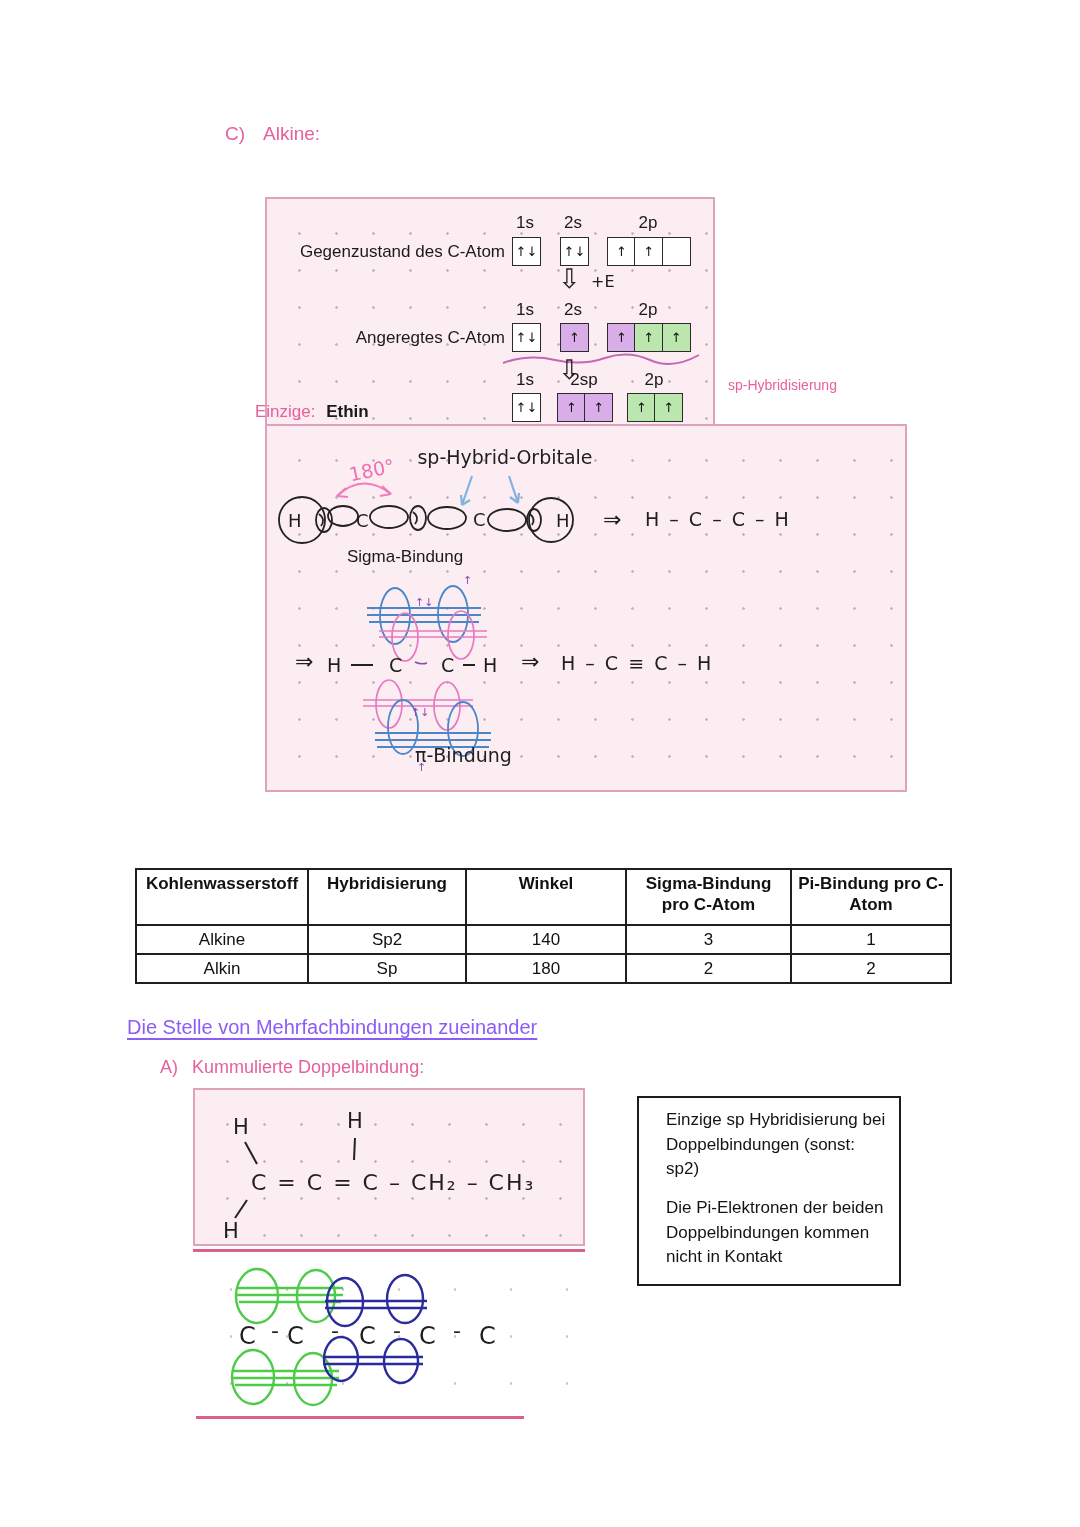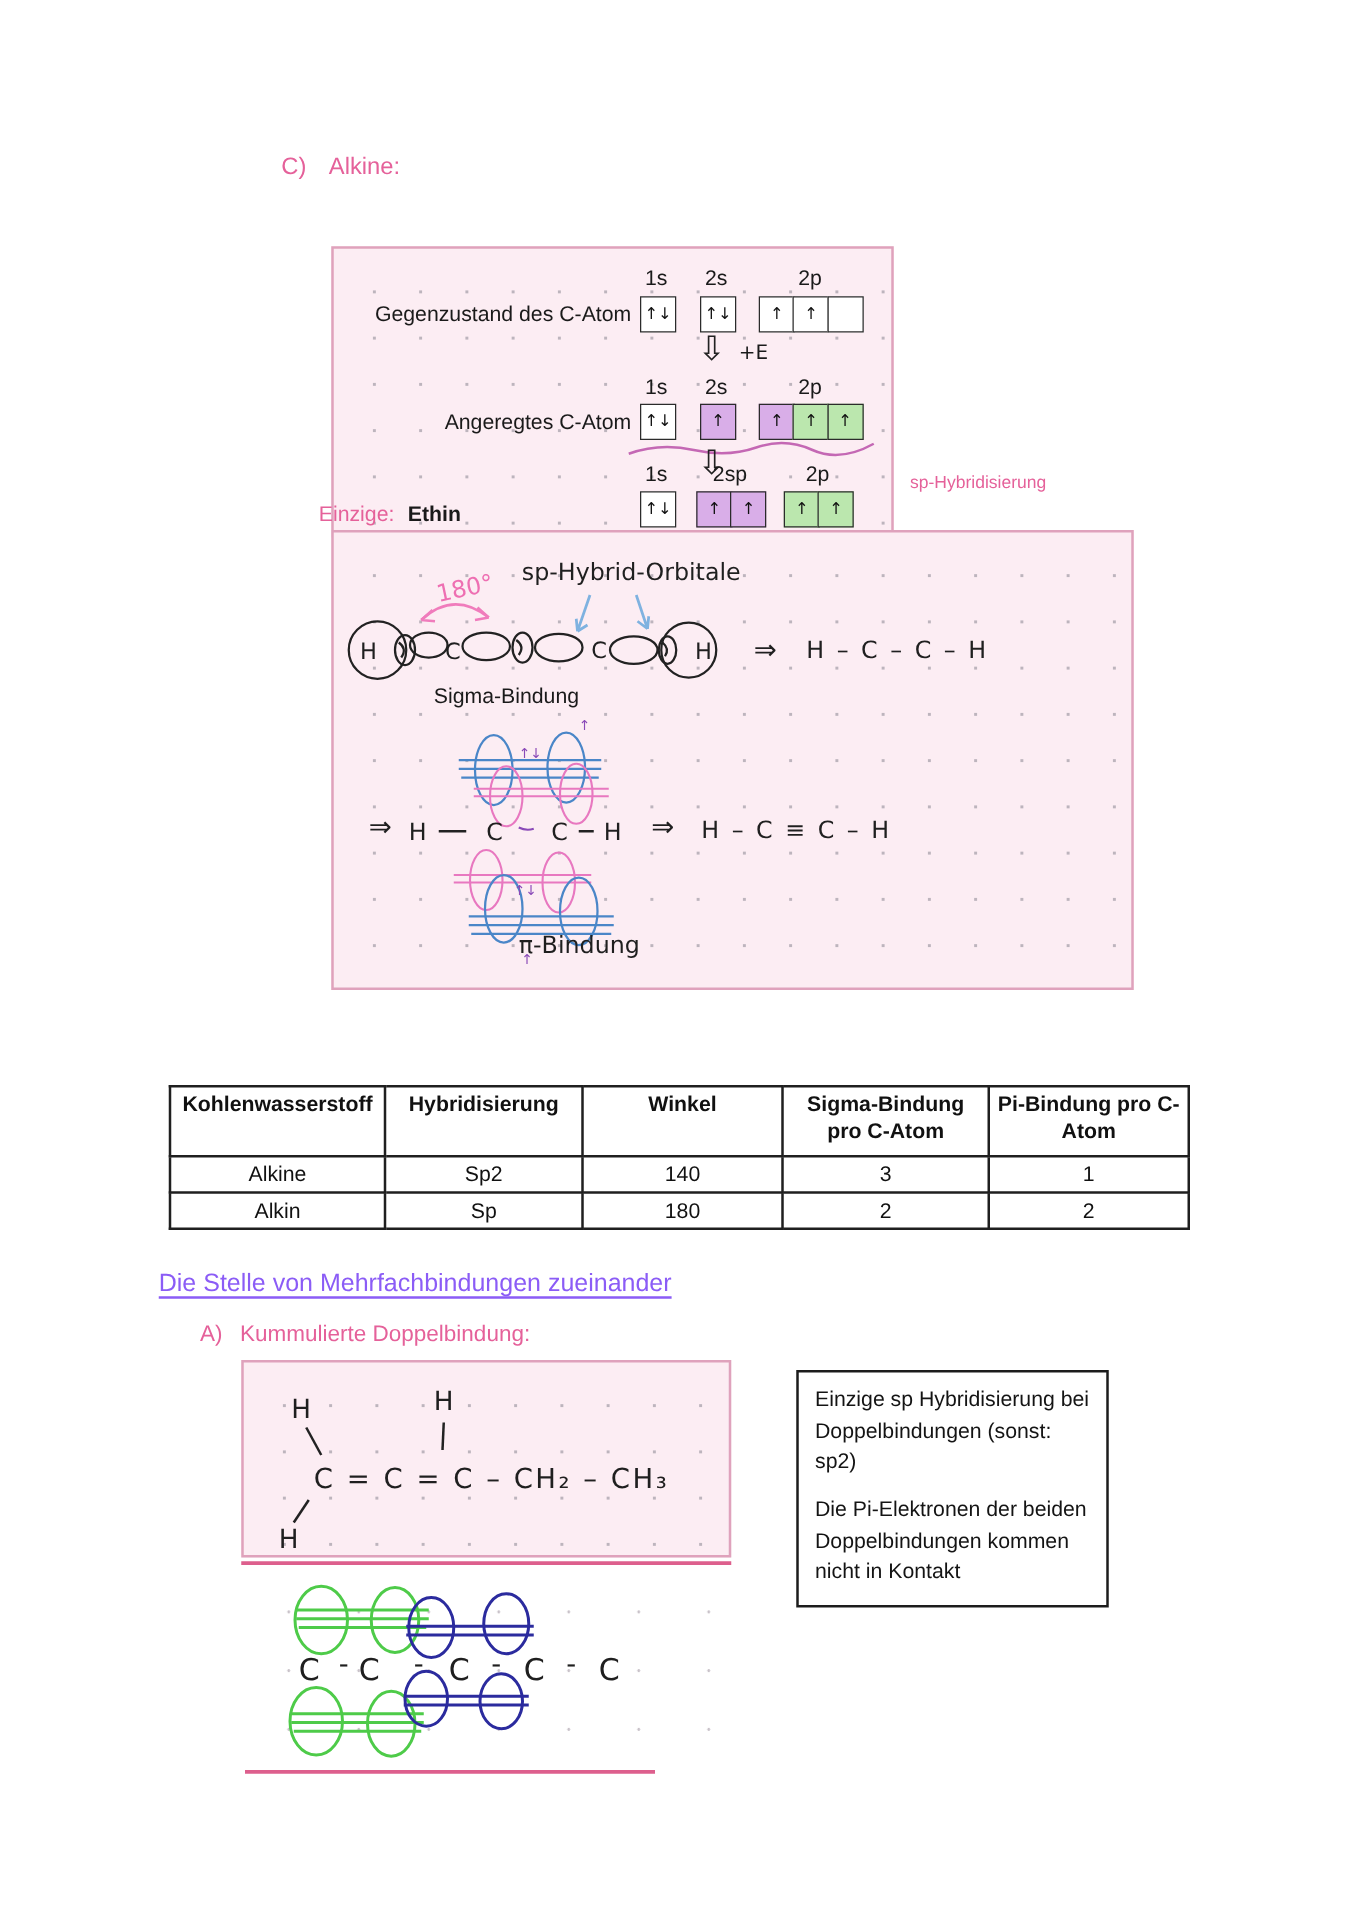--- a/index.html
+++ b/index.html
@@ -27,21 +27,21 @@
   
   .htable{position:absolute;left:135px;top:852px;border-collapse:collapse;table-layout:fixed;
           font-size:17px;color:#111;margin-top:16px;}
   .htable th,.htable td{border:2px solid #1f1f1f;text-align:center;padding:1px 4px;}
   .htable th{font-weight:bold;vertical-align:top;height:50px;padding-top:3px;line-height:1.25;}
   .htable td{height:25px;}
   .heading2{position:absolute;left:127px;top:1016px;font-size:20px;color:#8b5cf6;
             text-decoration:underline;text-underline-offset:4px;}
   .itemline{position:absolute;left:160px;top:1057px;display:flex;gap:14px;font-size:18px;}
   .notebox{position:absolute;left:637px;top:1096px;width:220px;border:2px solid #1c1c1c;
-           padding:10px 13px 14px 13px;font-size:17px;line-height:1.45;color:#141414;}
+           padding:10px 13px 14px 27px;font-size:17px;line-height:1.45;color:#141414;}
   .notebox p{margin:0;}
   .notebox p + p{margin-top:14px;}
   .pline{position:absolute;height:3px;background:#dd5f8d;}
   .svghand{font-family:"DejaVu Sans",sans-serif;fill:#1f1f1f;}
   svg text{user-select:none;}
 </style>
 </head>
 <body>
 
 <div class="page">

